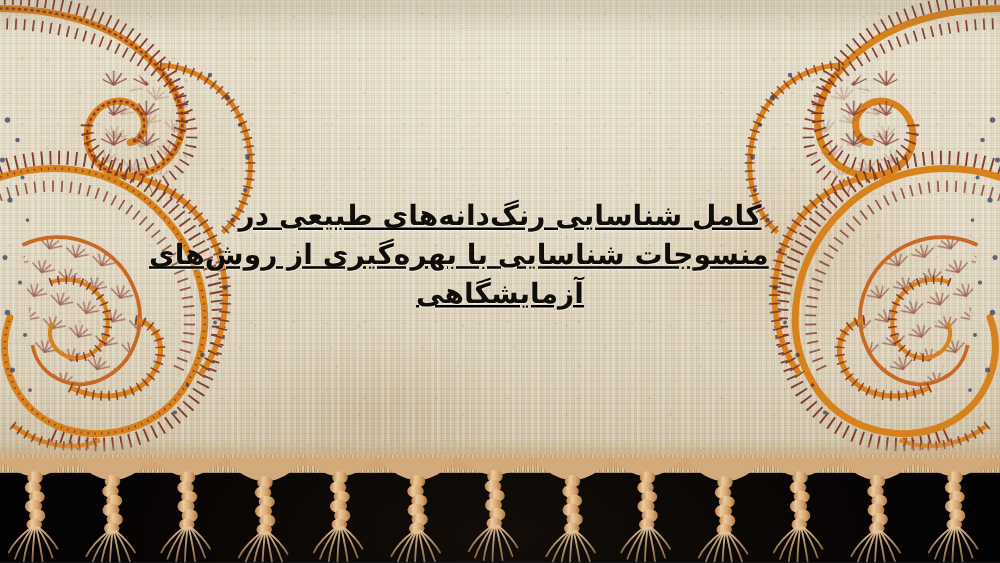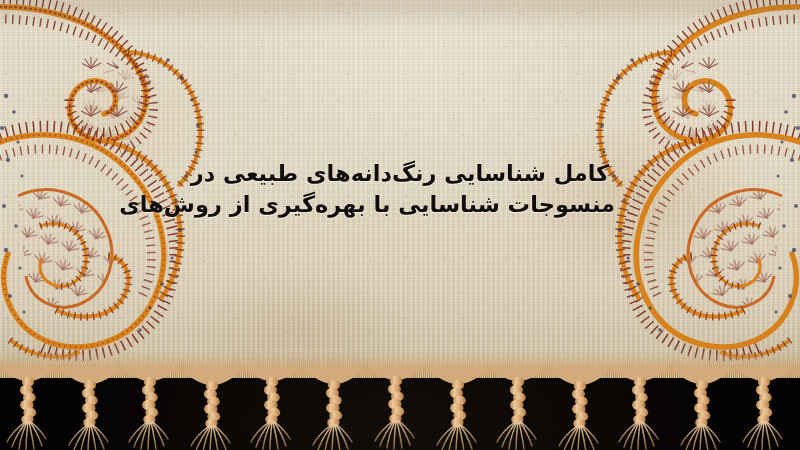--- a/index.html
+++ b/index.html
@@ -71,21 +71,21 @@
   .emb.right{right:0;transform:scaleX(-1);}
   .emb svg{display:block;width:100%;height:100%;}
 
   
   .fringe{position:absolute;left:0;top:366px;width:800px;height:84px;}
   .fringe svg{display:block;width:100%;height:100%;}
 
   
   .titleWrap{
     position:absolute;left:50%;top:158px;transform:translateX(-50%);
-    width:430px;text-align:center;z-index:40;
+    width:430px;text-align:center;z-index:40;text-decoration:underline;
   }
   .tline{
     color:#100d0b;font-weight:700;font-size:22.5px;line-height:31px;
     letter-spacing:0px;white-space:nowrap;
     text-shadow:0 1px 0 rgba(255,252,244,.55), 0 0 2px rgba(255,250,238,.35);
   }
 </style>
 </head>
 <body>
 
@@ -322,15 +322,16 @@
         <use href="#tassel" x="640" y="6"></use>
         <use href="#tassel" x="702" y="9"></use>
         <use href="#tassel" x="764" y="6"></use>
       </g>
     </svg>
   </div>
 
   <div class="titleWrap">
     <div class="tline">کامل شناسایی رنگ‌دانه‌های طبیعی در</div>
     <div class="tline">منسوجات شناسایی با بهره‌گیری از روش‌های</div>
+    <div class="tline">آزمایشگاهی</div>
   </div>
 
 </div>
 
 </body></html>

